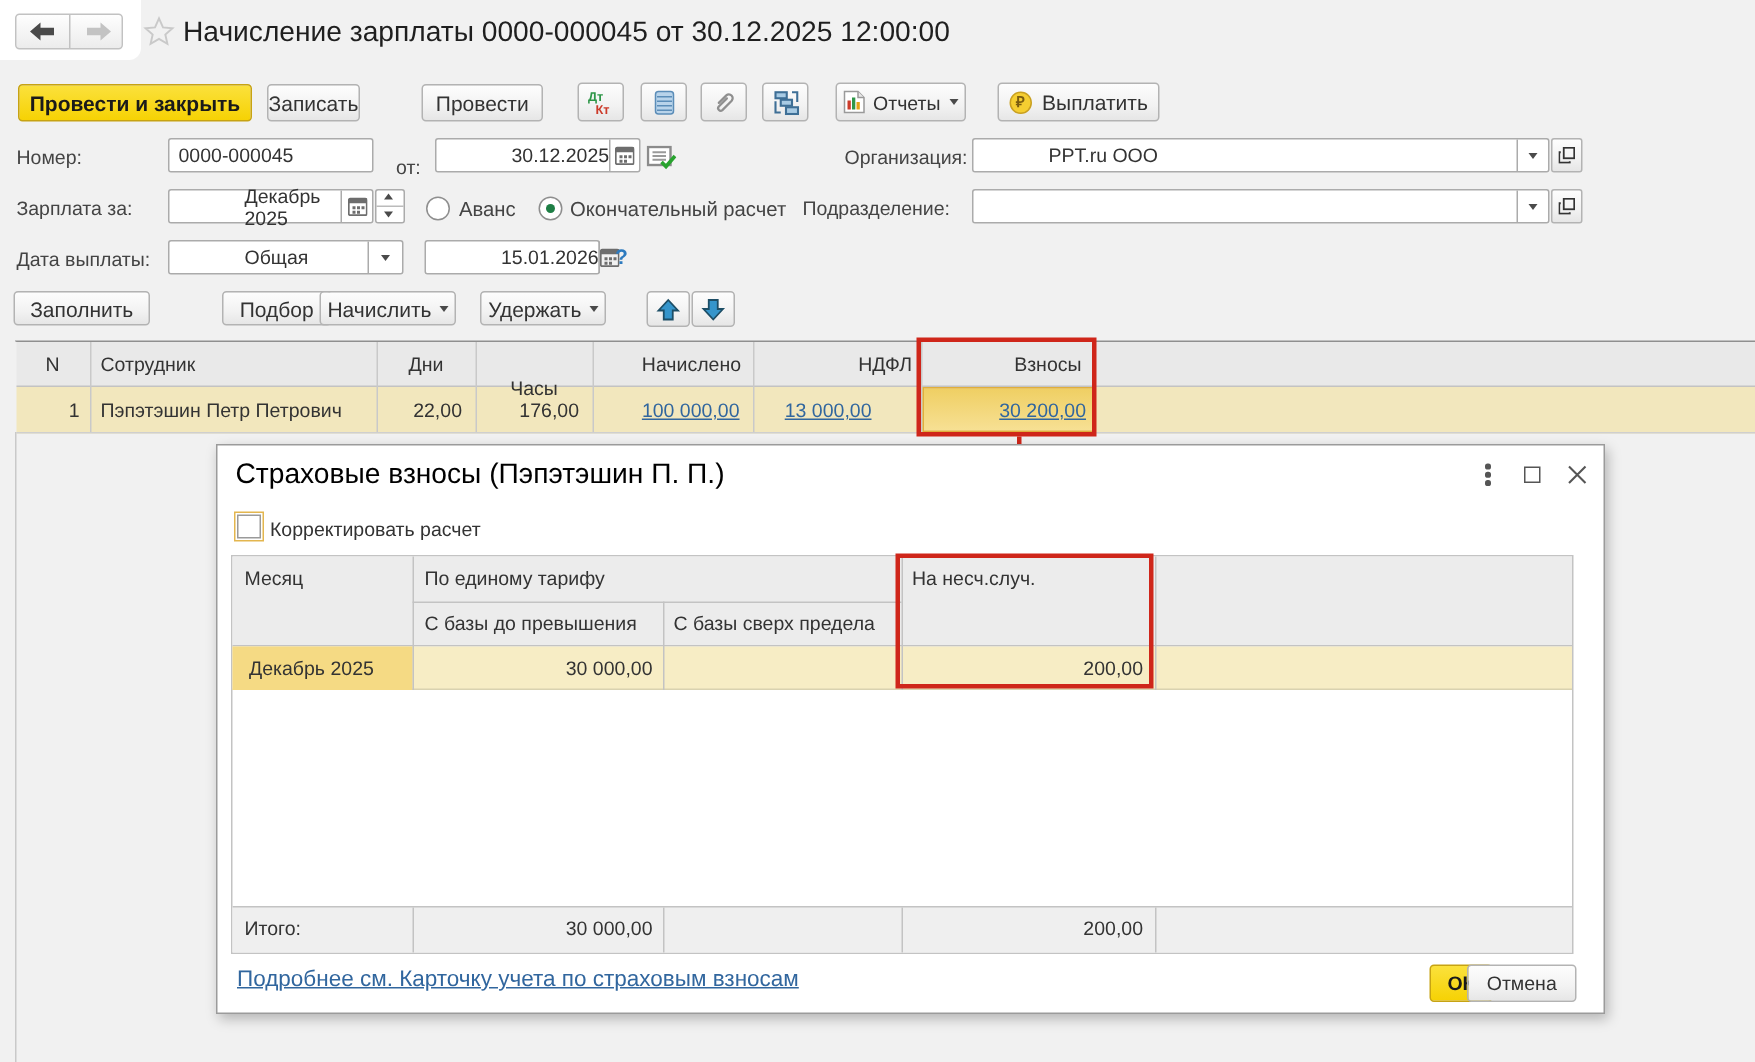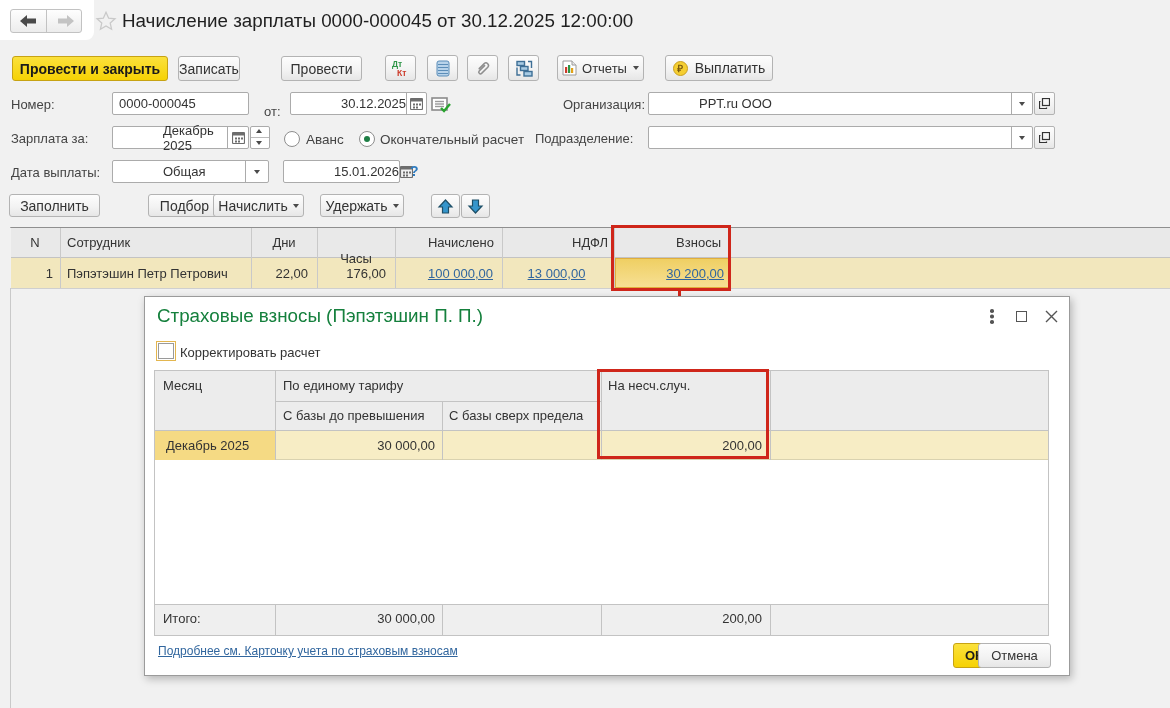--- a/index.html
+++ b/index.html
@@ -221,28 +221,28 @@
 <div class="abs" style="left:502px;top:235px;width:106px;text-align:right;font-size:13px;">НДФЛ</div>
 <div class="abs" style="left:614px;top:235px;width:107px;text-align:right;font-size:13px;">Взносы</div>
 
 <div class="abs" style="left:615px;top:258px;width:114px;height:30px;background:linear-gradient(180deg,#efcf63,#f7e094);border:1px solid #e0ae3c;"></div>
 
 <div class="abs" style="left:10px;top:266px;width:43px;text-align:right;font-size:13px;">1</div>
 <div class="abs" style="left:67px;top:266px;font-size:13px;">Пэпэтэшин Петр Петрович</div>
 <div class="abs" style="left:251px;top:266px;width:57px;text-align:right;font-size:13px;">22,00</div>
 <div class="abs" style="left:317px;top:266px;width:69px;text-align:right;font-size:13px;">176,00</div>
 <div class="abs" style="left:395px;top:266px;width:98px;text-align:right;font-size:13px;"><span class="link">100 000,00</span></div>
-<div class="abs" style="left:502px;top:266px;width:109px;text-align:center;font-size:13px;"><span class="link">13 000,00</span></div>
+<div class="abs" style="left:472px;top:266px;width:109px;text-align:right;font-size:13px;"><span class="link">13 000,00</span></div>
 <div class="abs" style="left:614px;top:266px;width:110px;text-align:right;font-size:13px;"><span class="link">30 200,00</span></div>
 
 <div class="abs" style="left:611px;top:225px;width:120px;height:66px;border:3px solid #cf261a;"></div>
 <div class="abs" style="left:678px;top:291px;width:3px;height:7px;background:#cf261a;"></div>
 
 <div class="abs" style="left:144px;top:296px;width:926px;height:380px;background:#fff;border:1px solid #9b9b9b;box-shadow:2px 3px 8px rgba(0,0,0,0.25);">
-  <div class="abs" style="left:12px;top:8px;font-size:18.8px;color:#15803d;">Страховые взносы (Пэпэтэшин П. П.)</div>
+  <div class="abs" style="left:12px;top:8px;font-size:18.8px;color:#000000;">Страховые взносы (Пэпэтэшин П. П.)</div>
 
   <div class="abs" style="left:845px;top:12px;width:3.5px;height:3.5px;border-radius:50%;background:#555;box-shadow:0 5.5px 0 #555,0 11px 0 #555;"></div>
   <div class="abs" style="left:871px;top:14px;width:11px;height:11px;border:1.5px solid #555;"></div>
   <svg class="abs" style="left:900px;top:13px;" width="13" height="13" viewBox="0 0 13 13">
       <path d="M1 1 L12 12 M12 1 L1 12" stroke="#555" stroke-width="1.4"></path>
     </svg>
 
   <div class="abs" style="left:13px;top:46px;width:16px;height:16px;background:#fff;border:1px solid #9a9a9a;outline:1px solid #e3b64f;outline-offset:1px;"></div>
   <div class="abs" style="left:35px;top:48px;font-size:13px;color:#333;">Корректировать расчет</div>
 
@@ -274,18 +274,18 @@
     <div class="abs" style="left:120px;top:67px;width:160px;text-align:right;font-size:13px;">30 000,00</div>
     <div class="abs" style="left:446px;top:67px;width:161px;text-align:right;font-size:13px;">200,00</div>
 
     <div class="abs" style="left:8px;top:240px;font-size:13px;">Итого:</div>
     <div class="abs" style="left:120px;top:240px;width:160px;text-align:right;font-size:13px;">30 000,00</div>
     <div class="abs" style="left:446px;top:240px;width:161px;text-align:right;font-size:13px;">200,00</div>
   </div>
 
   <div class="abs" style="left:452px;top:72px;width:172px;height:90px;border:3px solid #cf261a;"></div>
 
-  <div class="abs" style="left:13px;top:347px;font-size:12px;"><span class="link">Подробнее см. Карточку учета по страховым взносам</span></div>
+  <div class="abs" style="left:13px;top:347px;font-size:15px;"><span class="link">Подробнее см. Карточку учета по страховым взносам</span></div>
   <div class="ybtn" style="left:780px;top:346px;width:42px;height:25px;font-size:13px;margin-left:28px;">ОК</div>
   <div class="btn" style="left:833px;top:346px;width:73px;height:25px;font-size:13px;">Отмена</div>
 </div>
 
 <div class="abs" style="left:10px;top:288px;width:1px;height:420px;background:#c9c9c9;"></div>
 
 </body></html>

